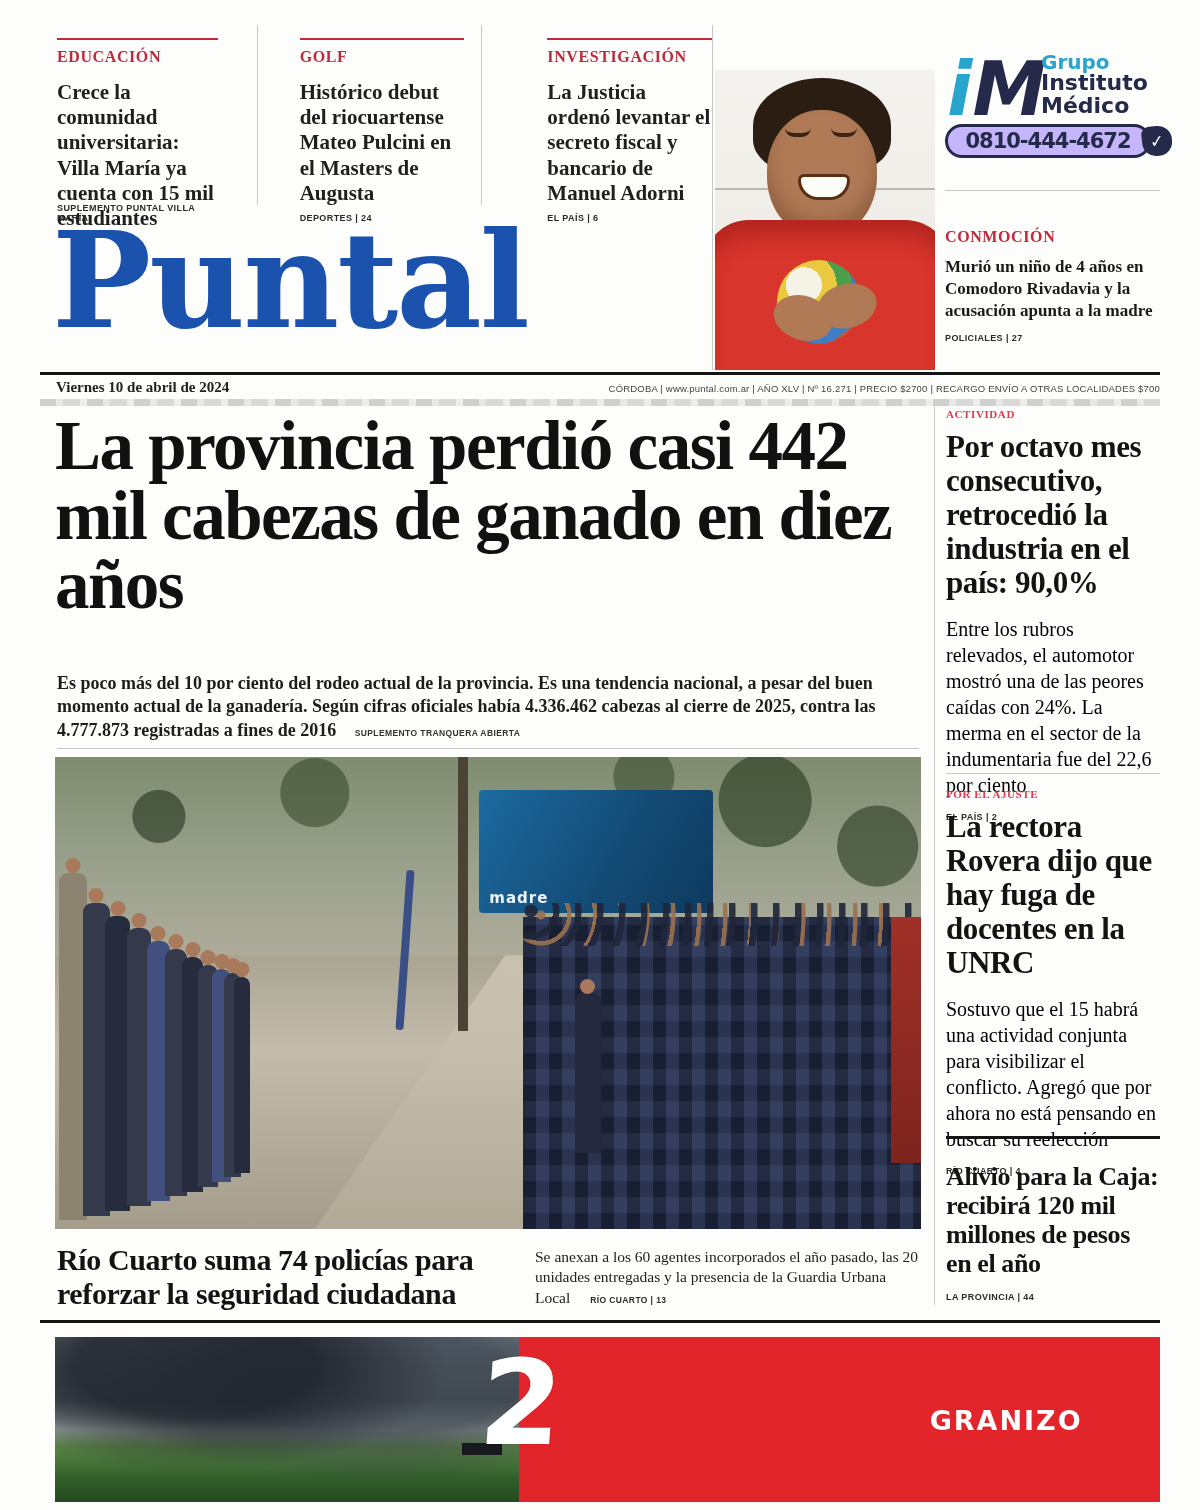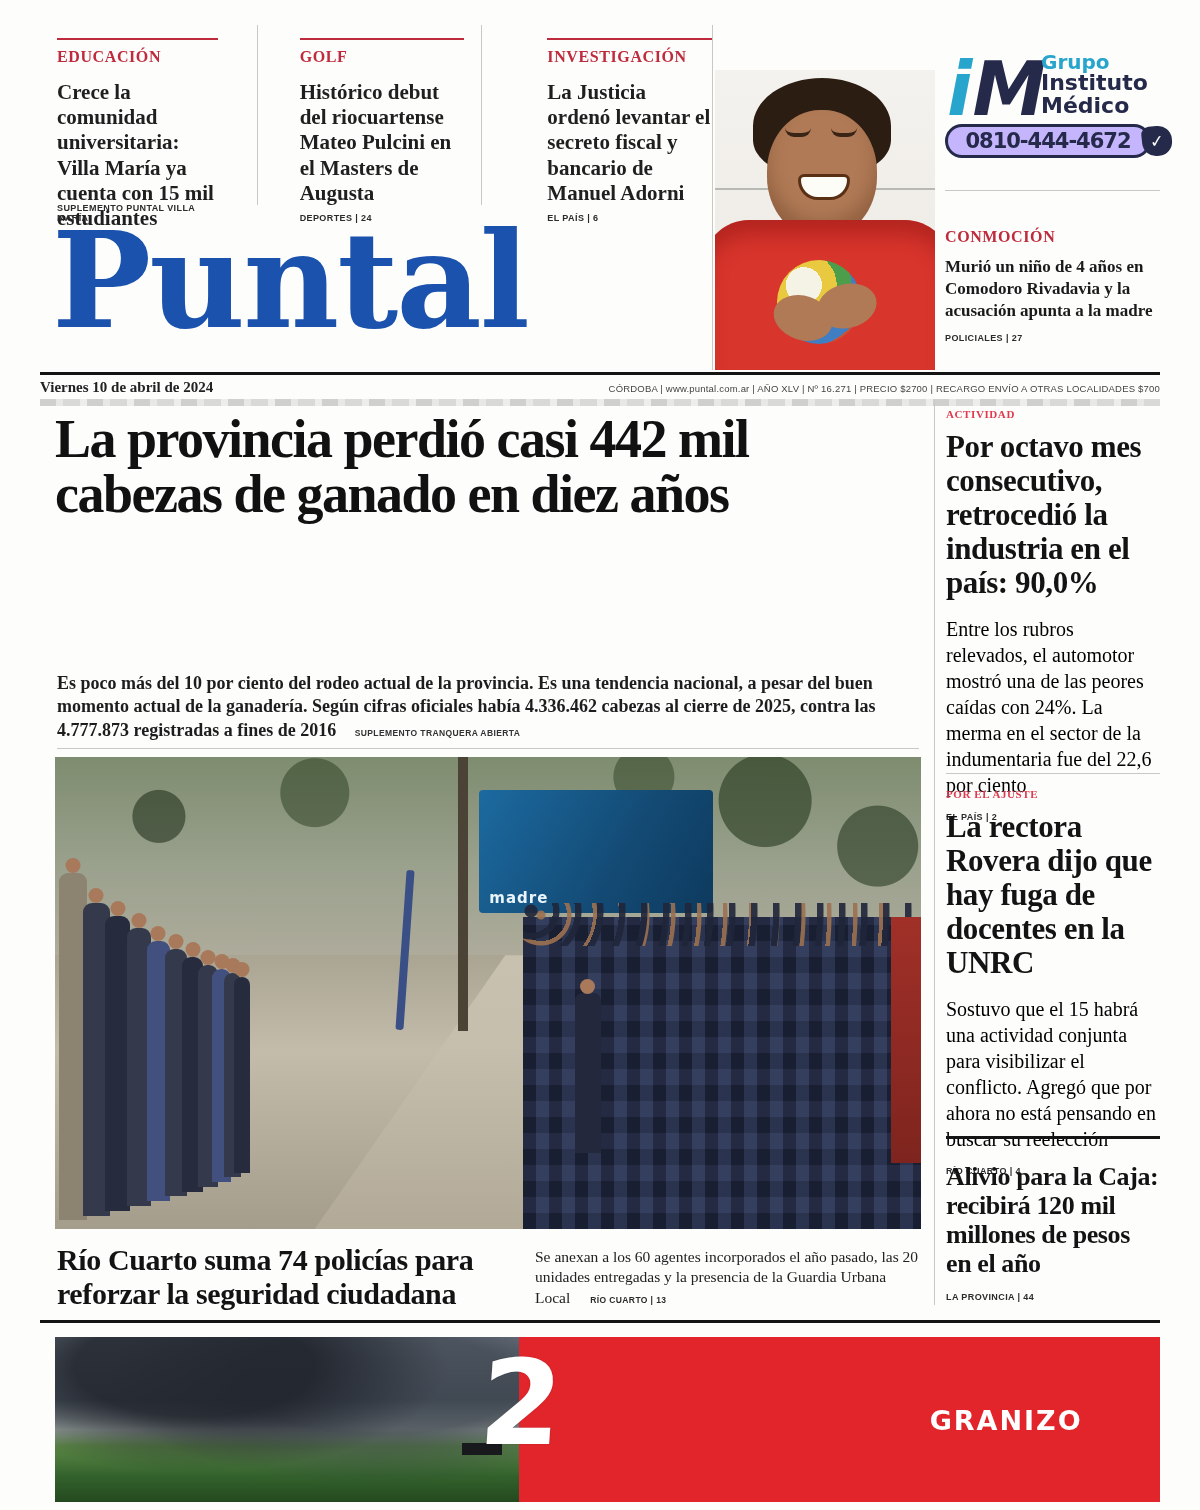--- a/index.html
+++ b/index.html
@@ -70,30 +70,30 @@
   }
   .im-check { position:absolute; right:-12px; top:96px; width:30px; height:30px; border-radius:8px 14px 14px 14px;
     background:var(--im_navy,#25294a); color:#fff; display:flex; align-items:center; justify-content:center;
     font-family:"DejaVu Sans",sans-serif; font-size:17px; font-weight:800; transform:rotate(-6deg); }
   .conmocion { position:absolute; left:945px; top:228px; width:215px; }
   .conmocion .hl { margin-top:10px; font-size:17px; font-weight:700; line-height:1.28; }
   .conmocion .kicker { display:block; margin-top:12px; }
 
   
   .dateline { position:absolute; left:40px; top:372px; width:1120px; border-top:3px solid #141414; padding-top:4px; }
-  .dl-row { display:flex; justify-content:space-between; align-items:baseline; }
+  .dl-row { display:flex; justify-content:space-between; align-items:baseline;margin-left:16px; }
   .dl-date { font-weight:700; font-size:15px; color:#222; }
   .dl-info { font-family:"Liberation Sans",sans-serif; font-size:9.5px; color:#444; letter-spacing:.2px; }
   .dl-blur { margin-top:3px; height:7px; opacity:.55;
     background:repeating-linear-gradient(90deg,#aaa 0 16px,#d6d6d6 16px 23px,#bbb 23px 40px,#e0e0e0 40px 47px); }
 
   
   .lead-hl {
     position:absolute; left:55px; top:412px; width:870px;
-    font-size:54px; font-weight:800; line-height:1.01; letter-spacing:-1.5px; color:#111;
+    font-size:69px; font-weight:800; line-height:1.01; letter-spacing:-1.5px; color:#111;
   }
   .lead-deck {
     position:absolute; left:57px; top:672px; width:862px;
     font-size:18px; font-weight:700; line-height:1.3; color:#1d1d1d;
   }
   .lead-deck .kicker { font-size:8.5px; margin-left:14px; color:#333; }
   .deck-rule { left:57px; top:748px; width:862px; }
 
   
   .main-photo { position:absolute; left:55px; top:757px; width:866px; height:472px; overflow:hidden; background:#8f9383; }

